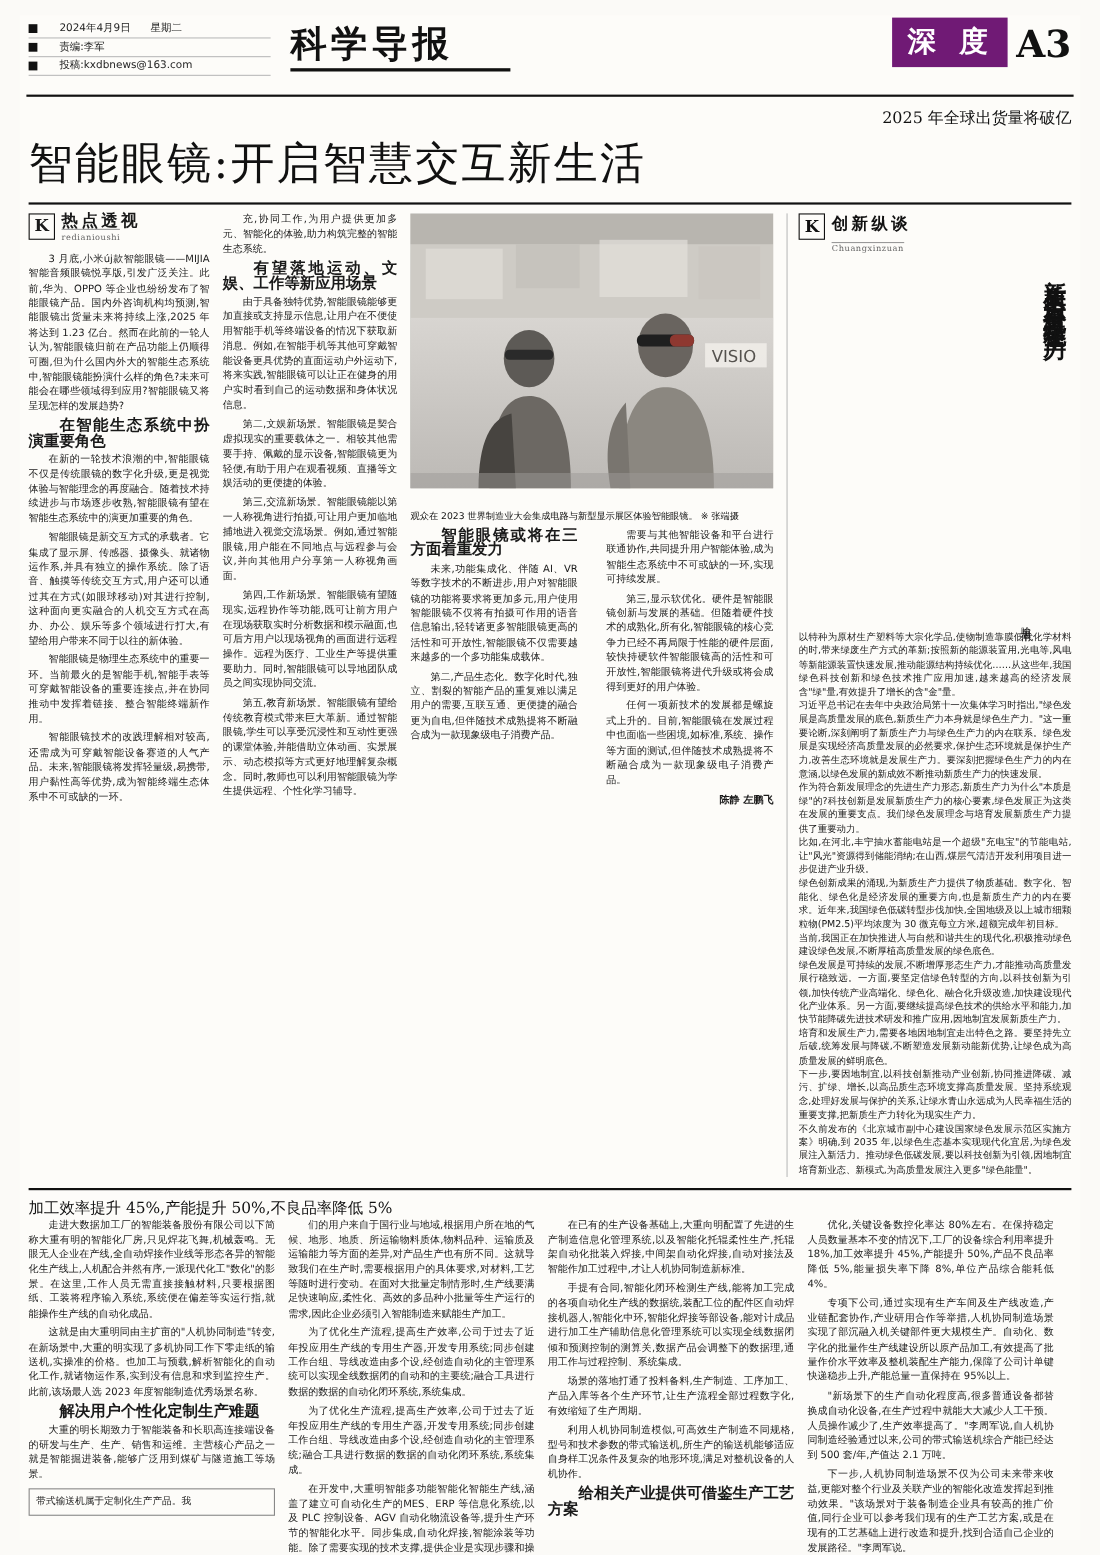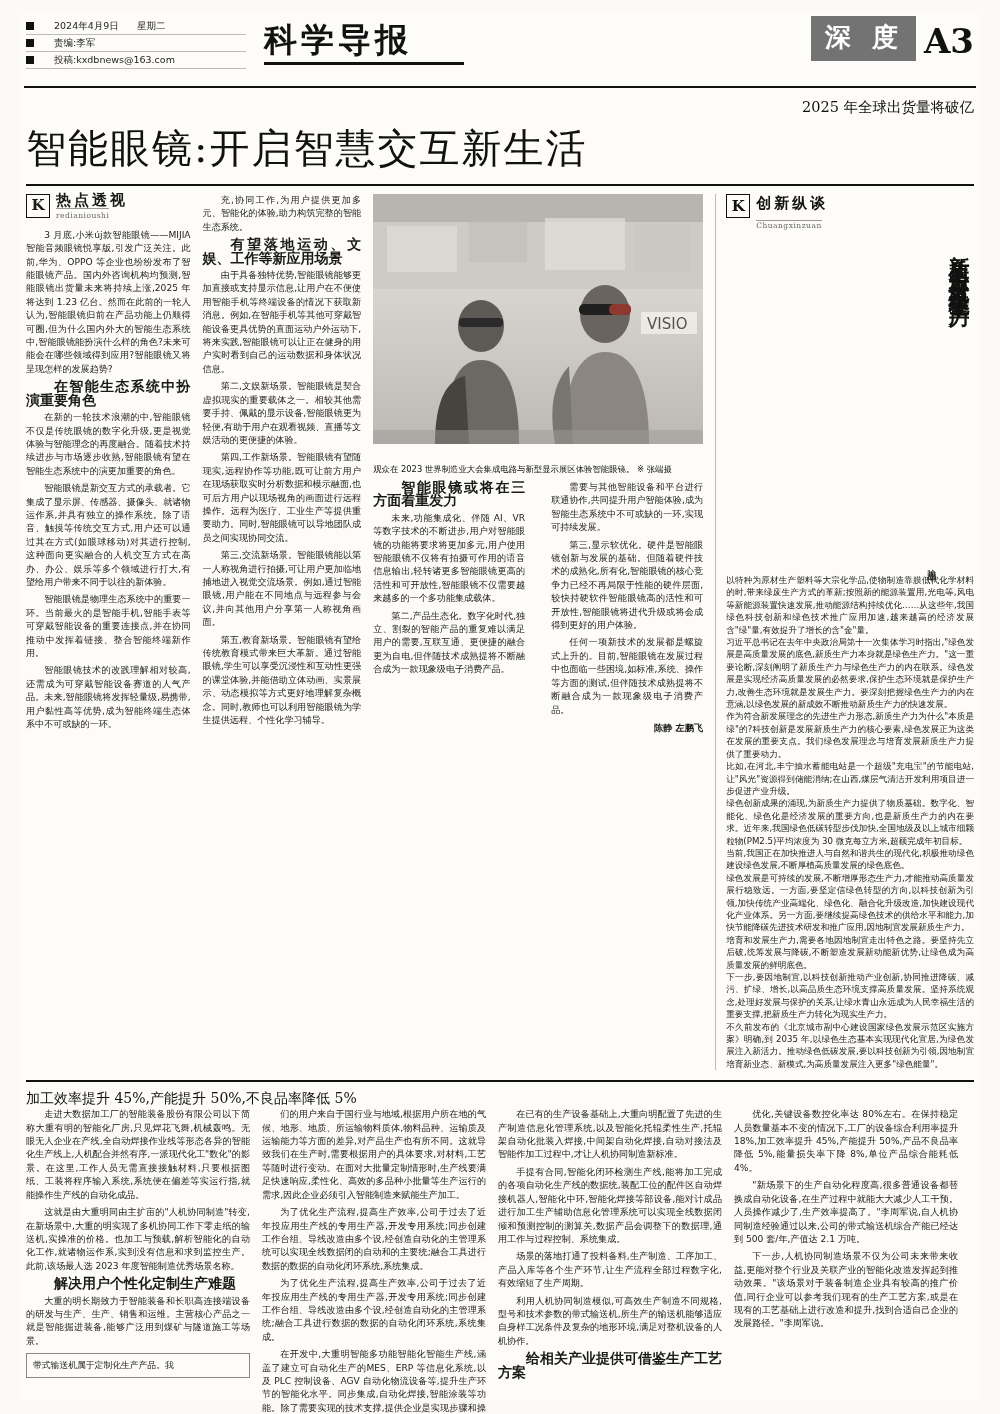--- a/index.html
+++ b/index.html
@@ -8,21 +8,21 @@
   .sheet{position:absolute;left:18px;top:14px;width:964px;height:1386px;background:#fdfcf9;}
 
   
   .masthead{position:relative;height:72px;border-bottom:2px solid #111;margin:0 6px;}
   .mh-left{position:absolute;left:2px;top:4px;width:220px;font-size:9.5px;line-height:16px;color:#222;}
   .mh-left div{border-bottom:1px solid #bbb;padding-left:28px;position:relative;white-space:nowrap;}
   .mh-left div:before{content:"";position:absolute;left:0;top:4px;width:8px;height:8px;background:#111;}
   .mh-title{position:absolute;left:240px;top:4px;font-family:"DejaVu Serif","Liberation Serif",serif;font-size:33px;font-weight:bold;letter-spacing:4px;}
   .mh-underline{position:absolute;left:240px;top:48px;width:200px;height:3px;background:#111;}
   .mh-right{position:absolute;right:2px;top:2px;display:flex;align-items:flex-end;gap:8px;}
-  .mh-badge{background:#737373;color:#fff;font-family:"DejaVu Serif","Liberation Serif",serif;font-size:26px;font-weight:bold;letter-spacing:6px;padding:4px 12px 6px 14px;}
+  .mh-badge{background:#701a75;color:#fff;font-family:"DejaVu Serif","Liberation Serif",serif;font-size:26px;font-weight:bold;letter-spacing:6px;padding:4px 12px 6px 14px;}
   .mh-page{font-family:"DejaVu Serif","Liberation Serif",serif;font-size:34px;font-weight:bold;}
 
   
   .kicker{margin:10px 8px 0 8px;font-size:14.5px;font-family:"DejaVu Serif","Liberation Serif",serif;text-align:right;}
   .headline{margin:4px 8px 8px 8px;font-family:"DejaVu Serif","Liberation Serif",serif;font-size:40px;font-weight:normal;letter-spacing:2px;}
   .rule-b{border-bottom:2px solid #111;margin:0 8px;}
 
   
   .col{font-size:9.1px;line-height:13.4px;text-align:justify;color:#1a1a1a;}
   .col p{margin:0 0 4px 0;text-indent:2em;}
@@ -103,22 +103,22 @@
       <p>智能眼镜是新交互方式的承载者。它集成了显示屏、传感器、摄像头、就诸物运作系,并具有独立的操作系统。除了语音、触摸等传统交互方式,用户还可以通过其在方式(如眼球移动)对其进行控制,这种面向更实融合的人机交互方式在高办、办公、娱乐等多个领域进行打大,有望给用户带来不同于以往的新体验。</p>
       <p>智能眼镜是物理生态系统中的重要一环。当前最火的是智能手机,智能手表等可穿戴智能设备的重要连接点,并在协同推动中发挥着链接、整合智能终端新作用。</p>
       <p>智能眼镜技术的改践理解相对较高,还需成为可穿戴智能设备赛道的人气产品。未来,智能眼镜将发挥轻量级,易携带,用户黏性高等优势,成为智能终端生态体系中不可或缺的一环。</p>
     </div>
 
     <div class="c2 col">
       <p>充,协同工作,为用户提供更加多元、智能化的体验,助力构筑完整的智能生态系统。</p>
       <p class="subhead">有望落地运动、文娱、工作等新应用场景</p>
       <p>由于具备独特优势,智能眼镜能够更加直接或支持显示信息,让用户在不便使用智能手机等终端设备的情况下获取新消息。例如,在智能手机等其他可穿戴智能设备更具优势的直面运动户外运动下,将来实践,智能眼镜可以让正在健身的用户实时看到自己的运动数据和身体状况信息。</p>
       <p>第二,文娱新场景。智能眼镜是契合虚拟现实的重要载体之一。相较其他需要手持、佩戴的显示设备,智能眼镜更为轻便,有助于用户在观看视频、直播等文娱活动的更便捷的体验。</p>
+      <p>第三,交流新场景。智能眼镜能以第一人称视角进行拍摄,可让用户更加临地捕地进入视觉交流场景。例如,通过智能眼镜,用户能在不同地点与远程参与会议,并向其他用户分享第一人称视角画面。</p>
       <p>第四,工作新场景。智能眼镜有望随现实,远程协作等功能,既可让前方用户在现场获取实时分析数据和模示融面,也可后方用户以现场视角的画面进行远程操作。远程为医疗、工业生产等提供重要助力。同时,智能眼镜可以导地团队成员之间实现协同交流。</p>
-      <p>第三,交流新场景。智能眼镜能以第一人称视角进行拍摄,可让用户更加临地捕地进入视觉交流场景。例如,通过智能眼镜,用户能在不同地点与远程参与会议,并向其他用户分享第一人称视角画面。</p>
       <p>第五,教育新场景。智能眼镜有望给传统教育模式带来巨大革新。通过智能眼镜,学生可以享受沉浸性和互动性更强的课堂体验,并能借助立体动画、实景展示、动态模拟等方式更好地理解复杂概念。同时,教师也可以利用智能眼镜为学生提供远程、个性化学习辅导。</p>
     </div>
 
     <div class="c3">
       <div class="photo">
         <svg viewBox="0 0 330 250" width="330" height="250" preserveAspectRatio="none">
           <defs>
             <linearGradient id="bg" x1="0" y1="0" x2="0" y2="1">
               <stop offset="0%" stop-color="#e8e6e1"></stop>
                   <stop offset="100%" stop-color="#a8a5a0"></stop>
@@ -220,20 +220,21 @@
       <div class="col">
         <p>在已有的生产设备基础上,大重向明配置了先进的生产制造信息化管理系统,以及智能化托辊柔性生产,托辊架自动化批装入焊接,中间架自动化焊接,自动对接法及智能作加工过程中,才让人机协同制造新标准。</p>
         <p>手提有合同,智能化闭环检测生产线,能将加工完成的各项自动化生产线的数据统,装配工位的配件区自动焊接机器人,智能化中环,智能化焊接等部设备,能对计成品进行加工生产辅助信息化管理系统可以实现全线数据闭倾和预测控制的测算关,数据产品会调整下的数据理,通用工作与过程控制、系统集成。</p>
         <p>场景的落地打通了投料备料,生产制造、工序加工、产品入库等各个生产环节,让生产流程全部过程数字化,有效缩短了生产周期。</p>
         <p>利用人机协同制造模似,可高效生产制造不同规格,型号和技术参数的带式输送机,所生产的输送机能够适应自身样工况条件及复杂的地形环境,满足对整机设备的人机协作。</p>
         <p class="subhead">给相关产业提供可借鉴生产工艺方案</p>
 
       </div>
       <div class="col">
         <p>优化,关键设备数控化率达 80%左右。在保持稳定人员数量基本不变的情况下,工厂的设备综合利用率提升 18%,加工效率提升 45%,产能提升 50%,产品不良品率降低 5%,能量损失率下降 8%,单位产品综合能耗低 4%。</p>
+        <p>专项下公司,通过实现有生产车间及生产线改造,产业链配套协作,产业研用合作等举措,人机协同制造场景实现了部沉融入机关键部件更大规模生产。自动化、数字化的批量作生产线建设所以原产品加工,有效提高了批量作价水平效率及整机装配生产能力,保障了公司计单键快递稳步上升,产能总量一直保持在 95%以上。</p>
         <p>"新场景下的生产自动化程度高,很多普通设备都替换成自动化设备,在生产过程中就能大大减少人工干预。人员操作减少了,生产效率提高了。"李周军说,自人机协同制造经验通过以来,公司的带式输送机综合产能已经达到 500 套/年,产值达 2.1 万吨。</p>
         <p>下一步,人机协同制造场景不仅为公司未来带来收益,更能对整个行业及关联产业的智能化改造发挥起到推动效果。"该场景对于装备制造企业具有较高的推广价值,同行企业可以参考我们现有的生产工艺方案,或是在现有的工艺基础上进行改造和提升,找到合适自己企业的发展路径。"李周军说。</p>
 
       </div>
     </div>
   </div>
 
 </div>
 </div>
 

